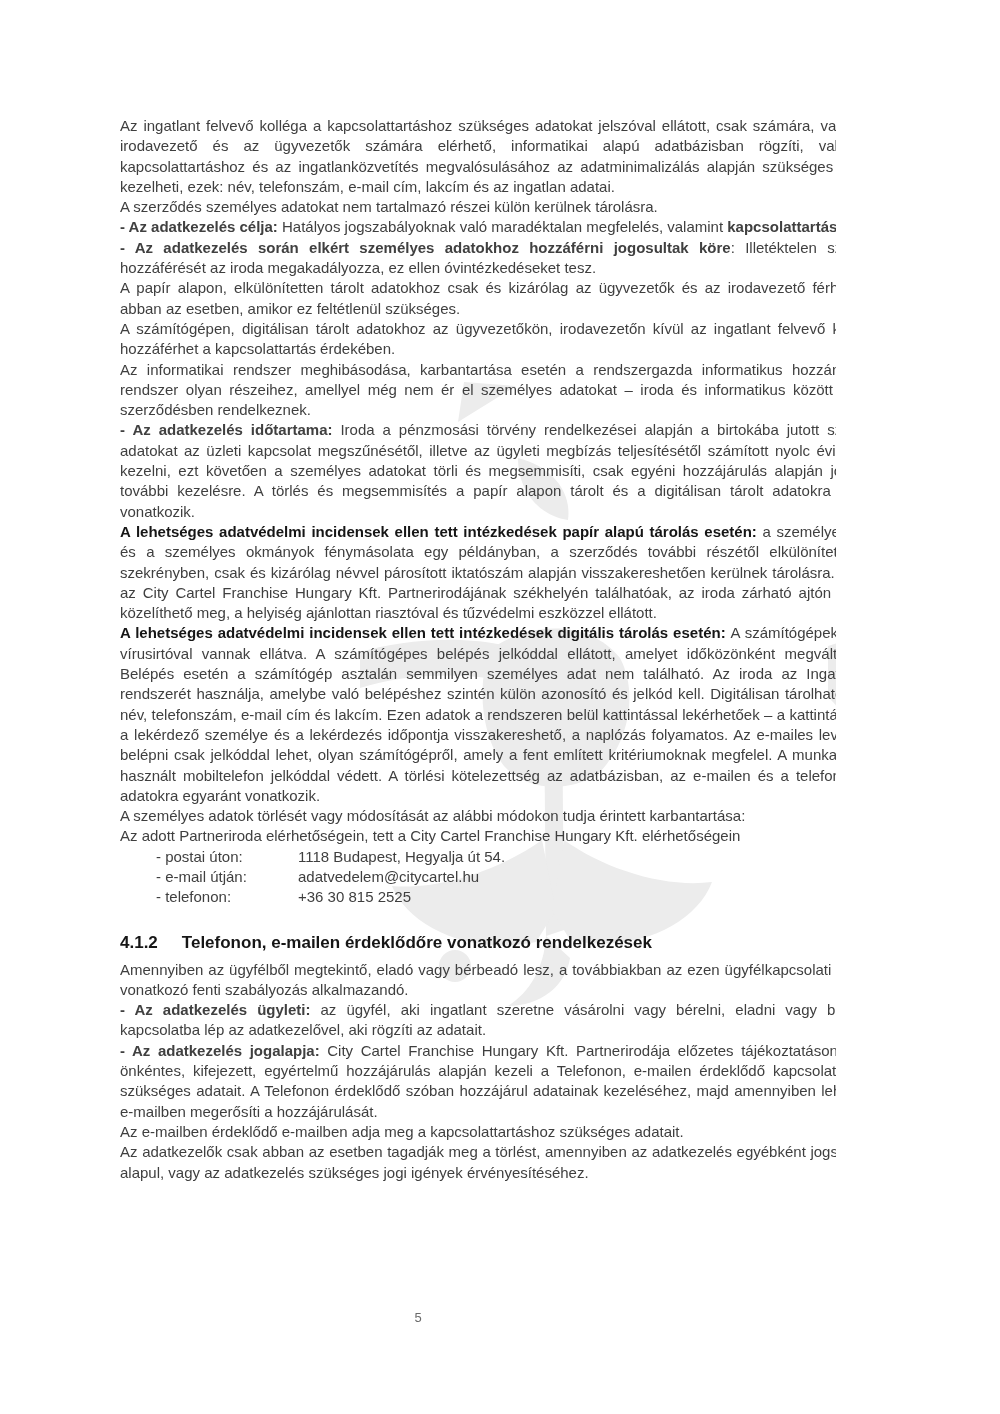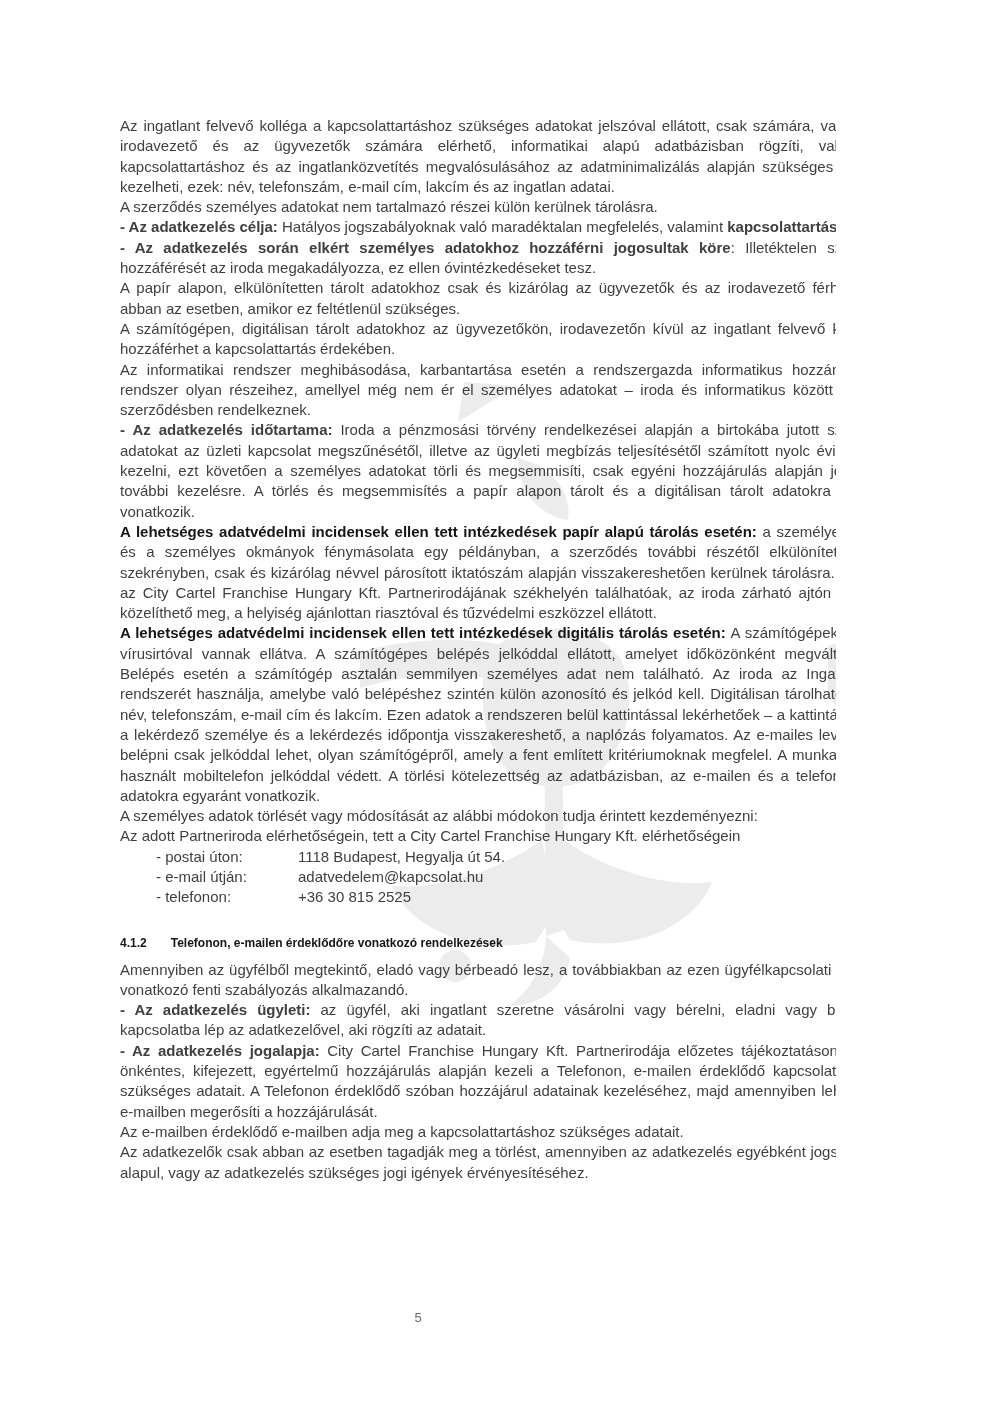--- a/index.html
+++ b/index.html
@@ -41,21 +41,21 @@
   .para .bi { font-weight: bold; color: #161616; }
   .contact-row {
     display: flex;
     margin-left: 36px;
   }
   .contact-row .c-label { width: 142px; flex: 0 0 142px; }
   .contact-row .c-value { flex: 1; }
   .section-heading {
     margin-top: 24px;
     margin-bottom: 6px;
-    font-size: 12px;
+    font-size: 17px;
     font-weight: bold;
     color: #161616;
     line-height: 22px;
   }
   .section-heading .h-num { margin-right: 24px; }
   .page-number {
     position: absolute;
     top: 1310px;
     left: 0;
     width: 100%;
@@ -89,29 +89,29 @@
       <p class="para"><span class="">Az ingatlant felvevő kolléga a kapcsolattartáshoz szükséges adatokat jelszóval ellátott, csak számára, valamint az irodavezető és az ügyvezetők számára elérhető, informatikai alapú adatbázisban rögzíti, valamint a kapcsolattartáshoz és az ingatlanközvetítés megvalósulásához az adatminimalizálás alapján szükséges adatokat kezelheti, ezek: név, telefonszám, e-mail cím, lakcím és az ingatlan adatai.</span></p>
       <p class="para"><span class="">A szerződés személyes adatokat nem tartalmazó részei külön kerülnek tárolásra.</span></p>
       <p class="para"><span class="b">- Az adatkezelés célja: </span><span class="">Hatályos jogszabályoknak való maradéktalan megfelelés, valamint </span><span class="b">kapcsolattartás.</span></p>
       <p class="para"><span class="b">- Az adatkezelés során elkért személyes adatokhoz hozzáférni jogosultak köre</span><span class="">: Illetéktelen személyek hozzáférését az iroda megakadályozza, ez ellen óvintézkedéseket tesz.</span></p>
       <p class="para"><span class="">A papír alapon, elkülönítetten tárolt adatokhoz csak és kizárólag az ügyvezetők és az irodavezető férhet hozzá abban az esetben, amikor ez feltétlenül szükséges.</span></p>
       <p class="para"><span class="">A számítógépen, digitálisan tárolt adatokhoz az ügyvezetőkön, irodavezetőn kívül az ingatlant felvevő kolléga is hozzáférhet a kapcsolattartás érdekében.</span></p>
       <p class="para"><span class="">Az informatikai rendszer meghibásodása, karbantartása esetén a rendszergazda informatikus hozzányúlhat a rendszer olyan részeihez, amellyel még nem ér el személyes adatokat – iroda és informatikus között erről élő szerződésben rendelkeznek.</span></p>
       <p class="para"><span class="b">- Az adatkezelés időtartama: </span><span class="">Iroda a pénzmosási törvény rendelkezései alapján a birtokába jutott személyes adatokat az üzleti kapcsolat megszűnésétől, illetve az ügyleti megbízás teljesítésétől számított nyolc évig köteles kezelni, ezt követően a személyes adatokat törli és megsemmisíti, csak egyéni hozzájárulás alapján jogosult a további kezelésre. A törlés és megsemmisítés a papír alapon tárolt és a digitálisan tárolt adatokra egyaránt vonatkozik.</span></p>
       <p class="para"><span class="bi">A lehetséges adatvédelmi incidensek ellen tett intézkedések papír alapú tárolás esetén: </span><span class="">a személyes adatok és a személyes okmányok fénymásolata egy példányban, a szerződés további részétől elkülönítetten, zárt szekrényben, csak és kizárólag névvel párosított iktatószám alapján visszakereshetően kerülnek tárolásra. Az iratok az City Cartel Franchise Hungary Kft. Partnerirodájának székhelyén találhatóak, az iroda zárható ajtón keresztül közelíthető meg, a helyiség ajánlottan riasztóval és tűzvédelmi eszközzel ellátott.</span></p>
       <p class="para"><span class="bi">A lehetséges adatvédelmi incidensek ellen tett intézkedések digitális tárolás esetén: </span><span class="">A számítógépek tűzfallal, vírusirtóval vannak ellátva. A számítógépes belépés jelkóddal ellátott, amelyet időközönként megváltoztatnak. Belépés esetén a számítógép asztalán semmilyen személyes adat nem található. Az iroda az Ingatlanforrás rendszerét használja, amelybe való belépéshez szintén külön azonosító és jelkód kell. Digitálisan tárolható adatok: név, telefonszám, e-mail cím és lakcím. Ezen adatok a rendszeren belül kattintással lekérhetőek – a kattintás alapján a lekérdező személye és a lekérdezés időpontja visszakereshető, a naplózás folyamatos. Az e-mailes levelezésbe belépni csak jelkóddal lehet, olyan számítógépről, amely a fent említett kritériumoknak megfelel. A munkavégzésre használt mobiltelefon jelkóddal védett. A törlési kötelezettség az adatbázisban, az e-mailen és a telefonon tárolt adatokra egyaránt vonatkozik.</span></p>
-      <p class="para"><span class="">A személyes adatok törlését vagy módosítását az alábbi módokon tudja érintett kezdeményezni:</span></p>
+      <p class="para"><span class="">A személyes adatok törlését vagy módosítását az alábbi módokon tudja érintett karbantartása:</span></p>
       <p class="para"><span class="">Az adott Partneriroda elérhetőségein, tett a City Cartel Franchise Hungary Kft. elérhetőségein</span></p>
       <div class="contact-row">
         <span class="c-label">- postai úton:</span>
         <span class="c-value">1118 Budapest, Hegyalja út 54.</span>
       </div>
       <div class="contact-row">
         <span class="c-label">- e-mail útján:</span>
-        <span class="c-value">adatvedelem@kapcsolat.hu</span>
+        <span class="c-value">adatvedelem@citycartel.hu</span>
       </div>
       <div class="contact-row">
         <span class="c-label">- telefonon:</span>
         <span class="c-value">+36 30 815 2525</span>
       </div>
       <h2 class="section-heading"><span class="h-num">4.1.2</span><span class="h-title">Telefonon, e-mailen érdeklődőre vonatkozó rendelkezések</span></h2>
       <p class="para"><span class="">Amennyiben az ügyfélből megtekintő, eladó vagy bérbeadó lesz, a továbbiakban az ezen ügyfélkapcsolati típusokra vonatkozó fenti szabályozás alkalmazandó.</span></p>
       <p class="para"><span class="b">- Az adatkezelés ügyleti: </span><span class="">az ügyfél, aki ingatlant szeretne vásárolni vagy bérelni, eladni vagy bérbeadni, kapcsolatba lép az adatkezelővel, aki rögzíti az adatait.</span></p>
       <p class="para"><span class="b">- Az adatkezelés jogalapja: </span><span class="">City Cartel Franchise Hungary Kft. Partnerirodája előzetes tájékoztatáson alapuló, önkéntes, kifejezett, egyértelmű hozzájárulás alapján kezeli a Telefonon, e-mailen érdeklődő kapcsolattartáshoz szükséges adatait. A Telefonon érdeklődő szóban hozzájárul adatainak kezeléséhez, majd amennyiben lehetséges, e-mailben megerősíti a hozzájárulását.</span></p>
       <p class="para"><span class="">Az e-mailben érdeklődő e-mailben adja meg a kapcsolattartáshoz szükséges adatait.</span></p>

